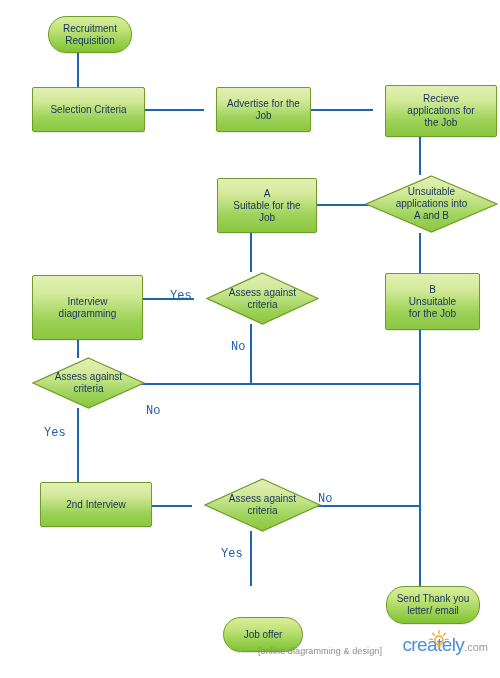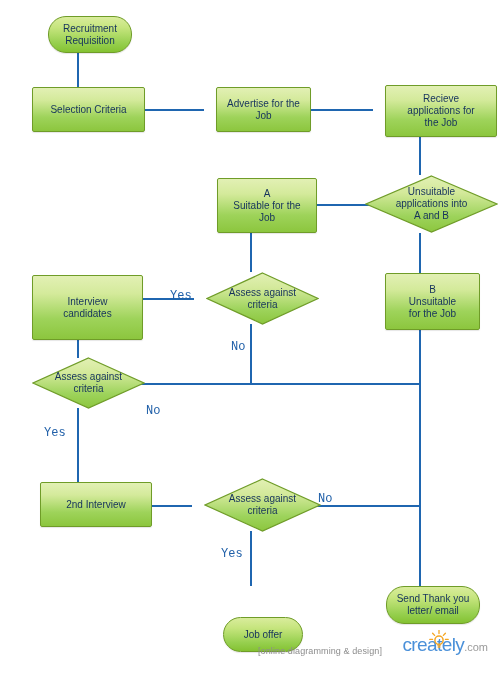--- a/index.html
+++ b/index.html
@@ -226,21 +226,21 @@
           <stop offset="72%" stop-color="#9dd35b"></stop>
           <stop offset="100%" stop-color="#8cc63e"></stop>
         </linearGradient>
       </defs>
       <polygon points="56.5,1 112,26.5 56.5,52 1,26.5" fill="url(#gdia2)" stroke="#6f9c28" stroke-width="1.2"></polygon>
     </svg>
     <span class="lbl"><span>Assess against</span><br><span>criteria</span></span>
   </div>
 
   <div class="node process" style="left:20px; top:275px; width:111px; height:65px;">
-    <span class="lbl"><span>Interview</span><br><span>candidates</span></span>
+    <span class="lbl"><span>Interview</span><br><span>diagramming</span></span>
   </div>
 
   <div class="node decision" style="left:20px; top:357px; width:113px; height:52px;">
     <svg viewBox="0 0 113 52" preserveAspectRatio="none">
       <defs>
         <linearGradient id="gdia3" x1="0" y1="0" x2="0" y2="1">
           <stop offset="0%" stop-color="#e2f0b4"></stop>
           <stop offset="30%" stop-color="#d3e99a"></stop>
           <stop offset="72%" stop-color="#9dd35b"></stop>
           <stop offset="100%" stop-color="#8cc63e"></stop>

